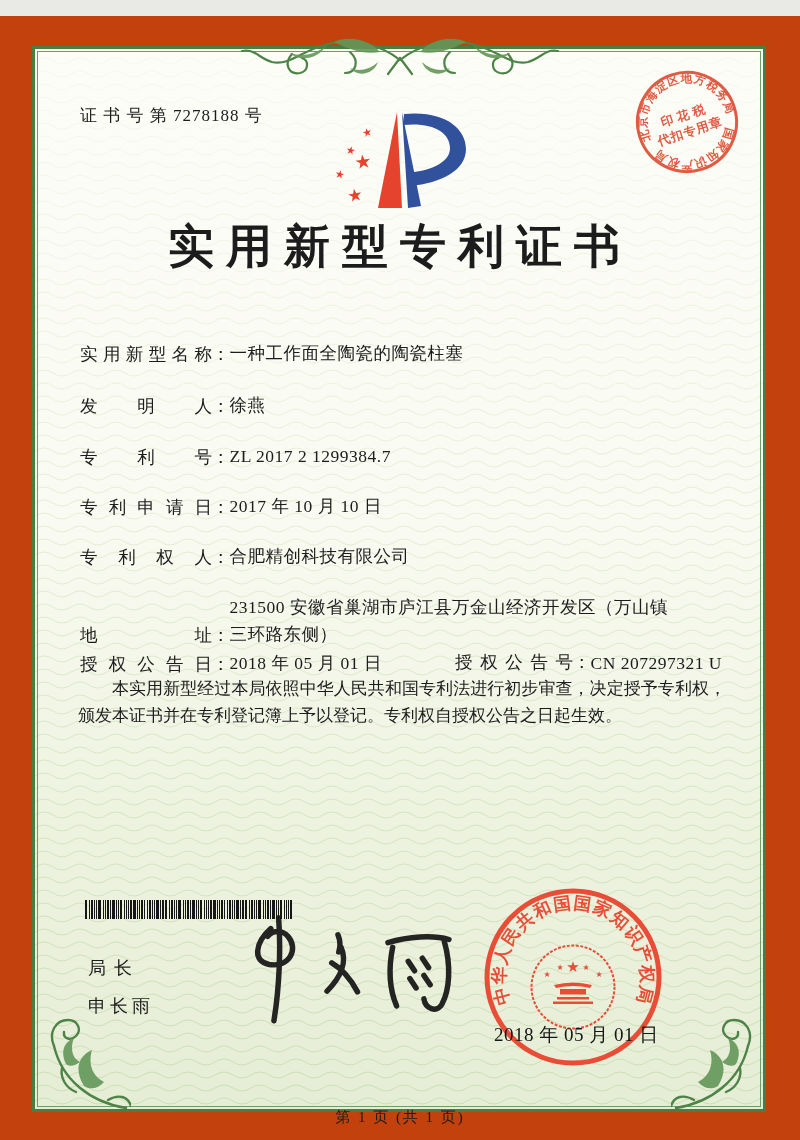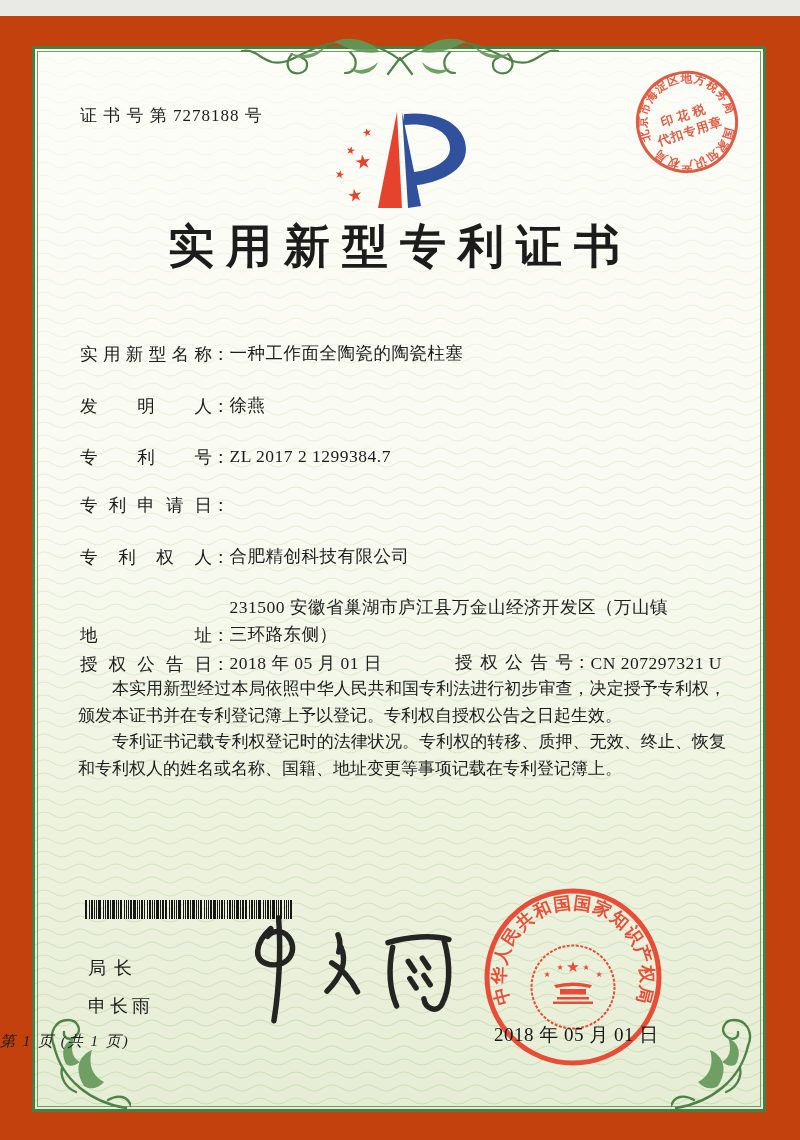--- a/index.html
+++ b/index.html
@@ -27,21 +27,21 @@
   .paras p{margin:0;text-indent:2em;text-align:justify;}
   .barcode{position:absolute;left:85px;top:884px;}
   .director-label{position:absolute;left:88px;top:940px;font-size:18px;letter-spacing:8px;
         font-family:Liberation Mono, monospace;}
   .director-name{position:absolute;left:88px;top:978px;font-size:18px;letter-spacing:4px;
         font-family:"Liberation Sans","DejaVu Sans",sans-serif;}
   .signature{position:absolute;left:195px;top:886px;}
   .seal{position:absolute;left:478px;top:866px;}
   .seal-date{position:absolute;left:494px;top:1006px;font-size:19px;letter-spacing:0.5px;color:#161616;white-space:nowrap;}
   .tax-stamp{position:absolute;left:625px;top:44px;}
-  .footer{position:absolute;left:0;top:1016px;width:100%;font-size:15px;letter-spacing:2px;font-style:italic;}
+  .footer{position:absolute;left:0;top:1092px;width:100%;text-align:center;font-size:15px;letter-spacing:2px;}
   .ornament-top{position:absolute;left:50%;top:12px;transform:translateX(-50%);}
   .corner-l{position:absolute;left:36px;top:986px;}
   .corner-r{position:absolute;right:34px;top:986px;transform:scaleX(-1);}
 </style>
 </head>
 <body>
 
 <div class="page">
 
   <div class="inner-bg"></div>
@@ -203,20 +203,21 @@
       <span class="f-value">徐燕</span>
   </div>
   <div class="row r2">
     <span class="f-label">专利号</span>
       <span class="f-colon">：</span>
       <span class="f-value">ZL 2017 2 1299384.7</span>
   </div>
   <div class="row r3">
     <span class="f-label">专利申请日</span>
       <span class="f-colon">：</span>
+      <span class="f-value">2017 年 10 月 10 日</span>
   </div>
   <div class="row r4">
     <span class="f-label">专利权人</span>
       <span class="f-colon">：</span>
       <span class="f-value">合肥精创科技有限公司</span>
   </div>
   <div class="row r5">
     <span class="f-label">地址</span>
       <span class="f-colon">：</span>
       <span class="f-value">231500 安徽省巢湖市庐江县万金山经济开发区（万山镇
@@ -228,21 +229,20 @@
       <span class="f-value">2018 年 05 月 01 日</span>
     <span class="grant-right">
       <span class="f-label">授权公告号</span>
         <span class="f-colon">：</span>
         <span class="f-value">CN 207297321 U</span>
     </span>
   </div>
 
   <div class="paras">
     <p>本实用新型经过本局依照中华人民共和国专利法进行初步审查，决定授予专利权，颁发本证书并在专利登记簿上予以登记。专利权自授权公告之日起生效。</p>
-    <p>专利证书记载专利权登记时的法律状况。专利权的转移、质押、无效、终止、恢复和专利权人的姓名或名称、国籍、地址变更等事项记载在专利登记簿上。</p>
   </div>
 
   <svg id="barcode" class="barcode" width="212" height="19" viewBox="0 0 212 19" fill="#161616">
       <rect x="0" y="0" width="2" height="19"></rect>
       <rect x="4" y="0" width="1" height="19"></rect>
       <rect x="6" y="0" width="2" height="19"></rect>
       <rect x="9" y="0" width="1" height="19"></rect>
       <rect x="11" y="0" width="1" height="19"></rect>
       <rect x="13" y="0" width="3" height="19"></rect>
       <rect x="18" y="0" width="1" height="19"></rect>

